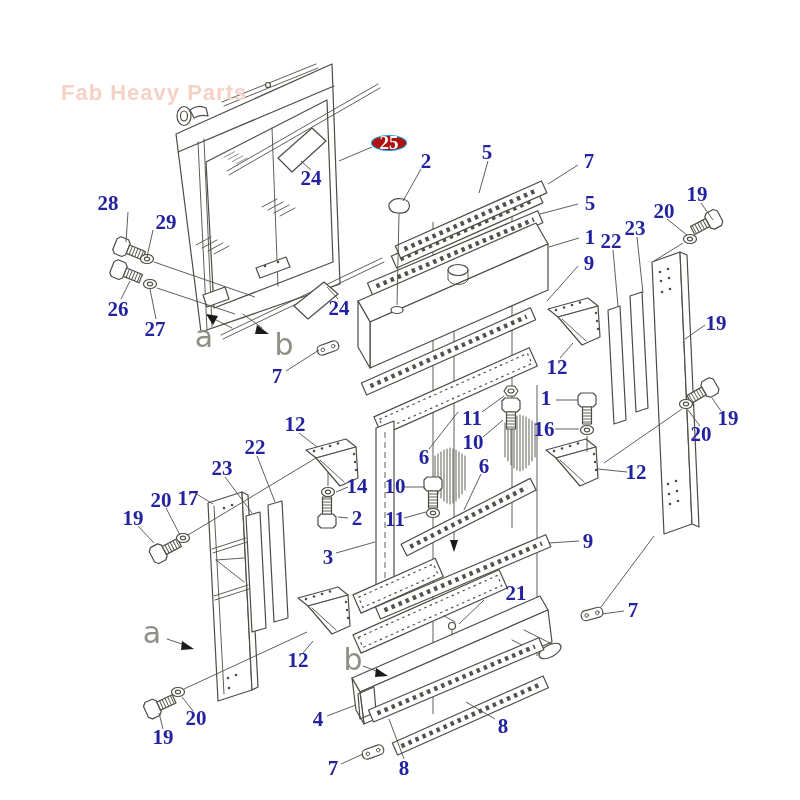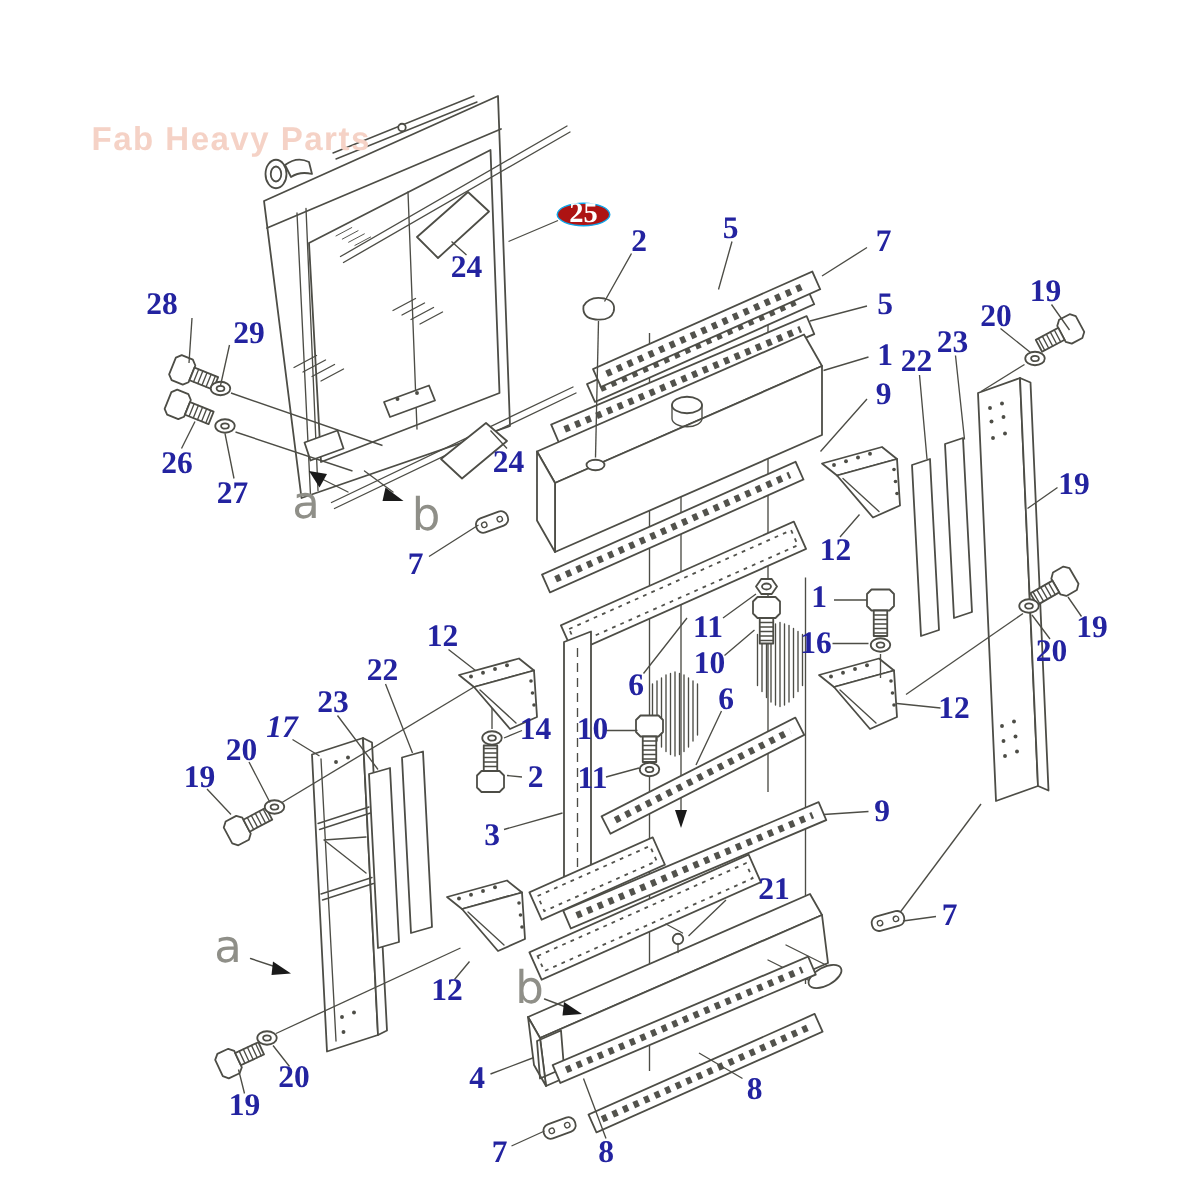--- a/index.html
+++ b/index.html
@@ -298,21 +298,21 @@
       <div class="callout" style="left: 557px; top: 367px;">12</div>
       <div class="callout" style="left: 546px; top: 398px;">1</div>
       <div class="callout" style="left: 544px; top: 429px;">16</div>
       <div class="callout" style="left: 472px; top: 418px;">11</div>
       <div class="callout" style="left: 473px; top: 442px;">10</div>
       <div class="callout" style="left: 728px; top: 418px;">19</div>
       <div class="callout" style="left: 701px; top: 434px;">20</div>
       <div class="callout" style="left: 295px; top: 424px;">12</div>
       <div class="callout" style="left: 255px; top: 447px;">22</div>
       <div class="callout" style="left: 222px; top: 468px;">23</div>
-      <div class="callout" style="left: 188px; top: 485px; font-style: italic;">17</div>
+      <div class="callout" style="left: 188px; top: 498px;">17</div>
       <div class="callout" style="left: 424px; top: 457px;">6</div>
       <div class="callout" style="left: 484px; top: 466px;">6</div>
       <div class="callout" style="left: 357px; top: 486px;">14</div>
       <div class="callout" style="left: 395px; top: 486px;">10</div>
       <div class="callout" style="left: 161px; top: 500px;">20</div>
       <div class="callout" style="left: 133px; top: 518px;">19</div>
       <div class="callout" style="left: 357px; top: 518px;">2</div>
       <div class="callout" style="left: 395px; top: 519px;">11</div>
       <div class="callout" style="left: 636px; top: 472px;">12</div>
       <div class="callout" style="left: 328px; top: 557px;">3</div>

